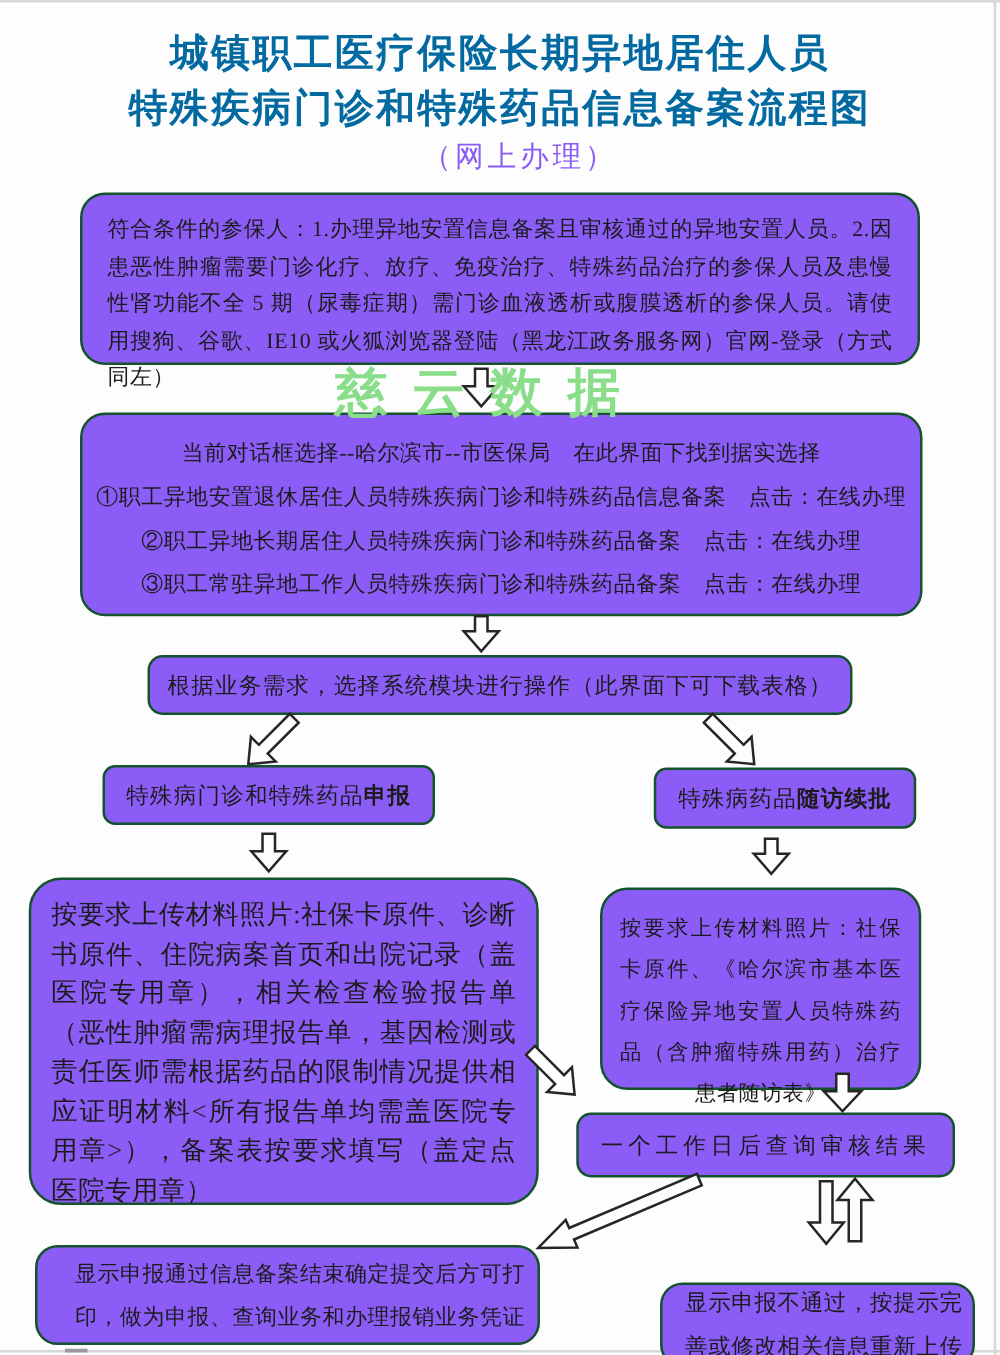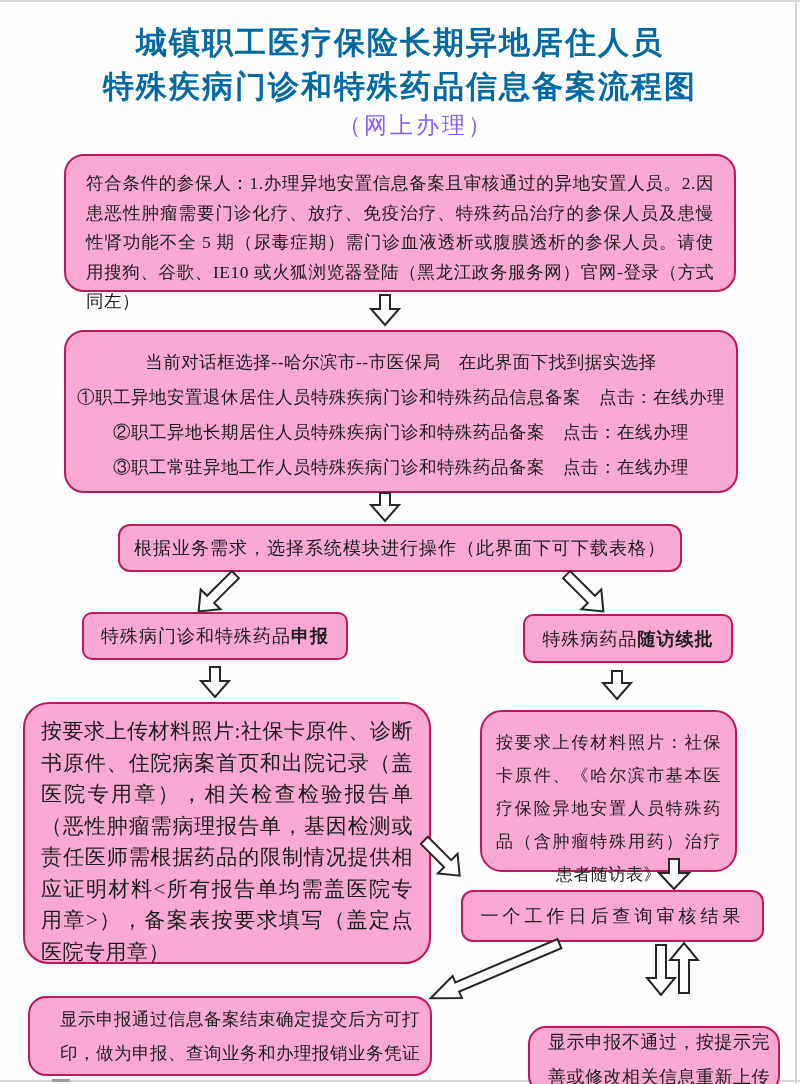--- a/index.html
+++ b/index.html
@@ -3,21 +3,21 @@
 <meta charset="utf-8">
 <style>
   html,body{margin:0;padding:0;background:#888;}
   #page{
     position:relative;width:800px;height:1084px;margin:0 auto;
     background:#fdfdfd;overflow:hidden;
     font-family:"Liberation Serif","DejaVu Serif",serif;color:#1b1b1b;
   }
   .edge{position:absolute;background:#d7d7d7;}
   .node{
-    position:absolute;background:#f9a8d4;border:2px solid #be185d;
+    position:absolute;background:#8b5cf6;border:2px solid #14532d;
     box-sizing:border-box;
   }
   .center-flex{display:flex;align-items:center;justify-content:center;text-align:right;}
   .title{
     position:absolute;left:0;width:100%;text-align:center;
     font-family:"Liberation Sans","DejaVu Sans",sans-serif;
     font-weight:700;font-size:31px;letter-spacing:2px;color:#0369a1;
   }
   .subtitle{
     position:absolute;left:16px;width:100%;text-align:center;
@@ -72,20 +72,21 @@
 
   <div class="edge" style="left:0;top:0;width:800px;height:2px;"></div>
   <div class="edge" style="left:795px;top:0;width:2px;height:1084px;"></div>
   <div class="edge" style="left:0;top:1080px;width:800px;height:2px;"></div>
   <div class="edge" style="left:52px;top:1079px;width:18px;height:3px;background:#9a9a9a;"></div>
 
   <div class="title" style="top:22px;">城镇职工医疗保险长期异地居住人员</div>
   <div class="title" style="top:66px;">特殊疾病门诊和特殊药品信息备案流程图</div>
   <div class="subtitle" style="top:110px;">（网上办理）</div>
 
+  <div id="watermark">慈云数据</div>
 
   <div class="node" id="eligibility-box">符合条件的参保人：1.办理异地安置信息备案且审核通过的异地安置人员。2.因患恶性肿瘤需要门诊化疗、放疗、免疫治疗、特殊药品治疗的参保人员及患慢性肾功能不全 5 期（尿毒症期）需门诊血液透析或腹膜透析的参保人员。请使用搜狗、谷歌、IE10 或火狐浏览器登陆（黑龙江政务服务网）官网-登录（方式同左）</div>
 
   <div class="barrow" style="left:368px;top:294px;">
     <svg width="34" height="32" viewBox="0 0 34 32">
         <polygon points="12,1 22,1 22,15 31,15 17,31 3,15 12,15" fill="#fdfdfd" stroke="#262626" stroke-width="2"></polygon>
       </svg>
   </div>
 
   <div class="node" id="dialog-box">

